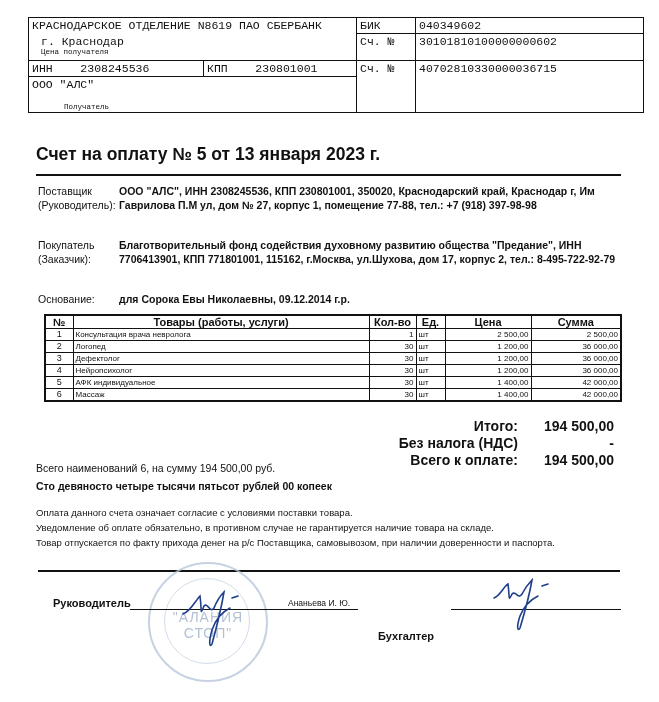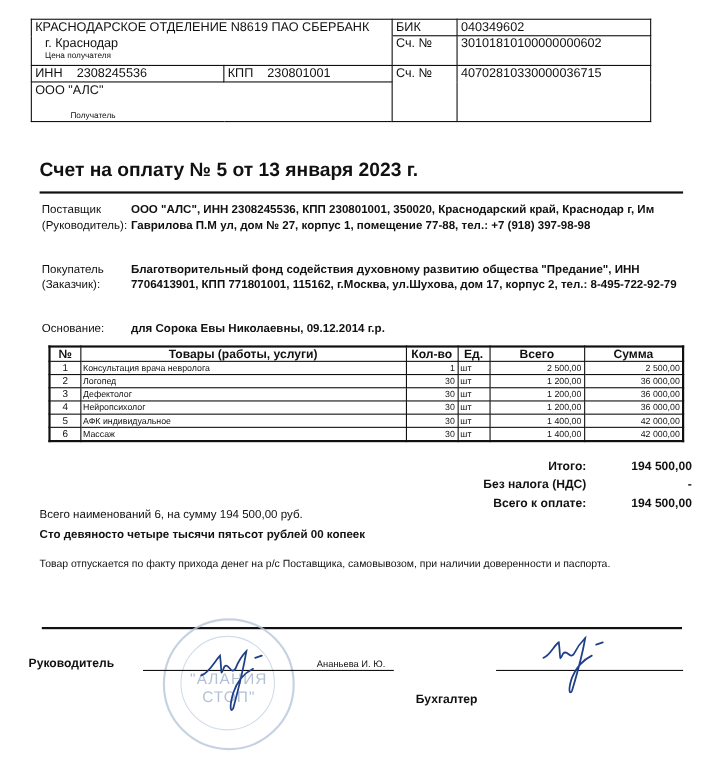--- a/index.html
+++ b/index.html
@@ -2,22 +2,22 @@
 <html><head>
   <meta charset="utf-8">
   <style>
     html, body { margin: 0; padding: 0; }
     body {
       width: 659px; height: 702px; overflow: hidden;
       background: #ffffff; position: relative;
       font-family: "Liberation Sans", sans-serif; color: #111;
     }
     .bank-table {
-      position: absolute; left: 28px; top: 17px; width: 564px;
-      border-collapse: collapse; font-size: 11.5px;
+      position: absolute; left: 28px; top: 17px; width: 616px;
+      border-collapse: collapse; font-size: 11.5px; font-family: Liberation Mono, monospace;
     }
     .bank-table td { border: 1px solid #111; padding: 1px 3px; vertical-align: top; }
     .bank-table .noborder-b { border-bottom: none; }
     .bank-table .noborder-t { border-top: none; padding-left: 12px; }
     .small { font-size: 7.5px; }
     .title {
       position: absolute; left: 36px; top: 144px;
       font-size: 17.5px; font-weight: bold;
     }
     .hr { position: absolute; height: 2px; background: #111; }
@@ -25,21 +25,21 @@
     .party .lbl { position: absolute; left: 0; top: 0; width: 82px; line-height: 14px; }
     .party .val { position: absolute; left: 81px; top: 0; width: 520px; font-weight: bold; line-height: 14px; }
     .items {
       position: absolute; left: 44px; top: 314px; width: 578px;
       border-collapse: collapse; font-size: 8px; border: 2px solid #111;
     }
     .items th { border: 1px solid #111; font-size: 11px; padding: 0 2px; height: 12px; }
     .items td { border: 1px solid #111; padding: 0 2px; height: 11px; line-height: 11px; }
     .items .c { text-align: center; font-size: 9px; }
     .items .r { text-align: right; }
-    .totals { position: absolute; right: 30px; top: 418px; font-size: 11px; font-weight: bold; }
+    .totals { position: absolute; right: 45px; top: 418px; font-size: 14px; font-weight: bold; }
     .totals div { display: flex; justify-content: flex-end; height: 17px; }
     .totals .tl { text-align: right; }
     .totals .tv { width: 96px; text-align: right; }
     .line { position: absolute; left: 36px; font-size: 10.5px; }
     .note { position: absolute; left: 36px; font-size: 9.5px; width: 580px; line-height: 15px; }
     .sig-label { position: absolute; font-size: 11px; font-weight: bold; }
     .sig-line { position: absolute; height: 1px; background: #111; }
     .stamp {
       position: absolute; left: 148px; top: 562px; width: 116px; height: 116px;
       border-radius: 50%; border: 2px solid #b9c8dc; opacity: 0.8;
@@ -131,21 +131,21 @@
       <col style="width:29px">
       <col style="width:86px">
       <col>
   </colgroup>
   <thead>
     <tr>
       <th>№</th>
       <th>Товары (работы, услуги)</th>
       <th>Кол-во</th>
       <th>Ед.</th>
-      <th>Всего</th>
+      <th>Цена</th>
       <th>Сумма</th>
     </tr>
   </thead>
   <tbody>
     <tr>
       <td class="c">1</td>
       <td>Консультация врача невролога</td>
       <td class="r">1</td>
       <td>шт</td>
       <td class="r">2 500,00</td>
@@ -206,31 +206,33 @@
   <div>
     <span class="tl">Всего к оплате:</span>
     <span class="tv">194 500,00</span>
   </div>
 </div>
 
 <div class="line" style="top:462px;">Всего наименований 6, на сумму 194 500,00 руб.</div>
 <div class="line" style="top:480px; font-weight:bold;">Сто девяносто четыре тысячи пятьсот рублей 00 копеек</div>
 
 <div class="note" style="top:505px;">
+  <div>Оплата данного счета означает согласие с условиями поставки товара.</div>
+  <div>Уведомление об оплате обязательно, в противном случае не гарантируется наличие товара на складе.</div>
   <div>Товар отпускается по факту прихода денег на р/с Поставщика, самовывозом, при наличии доверенности и паспорта.</div>
 </div>
 
 <div class="hr" style="left:38px; top:570px; width:582px;"></div>
 
 <div class="stamp">
   <div class="inner"></div>
   <div class="stxt">"АЛАНИЯ СТОП"</div>
 </div>
 
-<div class="sig-label" style="left:26px; top:597px;">Руководитель</div>
+<div class="sig-label" style="left:53px; top:597px;">Руководитель</div>
 <div class="sig-line" style="left:130px; top:609px; width:228px;"></div>
 <div style="position:absolute; left:288px; top:598px; font-size:8.5px;">Ананьева И. Ю.</div>
 <div class="sig-label" style="left:378px; top:630px;">Бухгалтер</div>
 <div class="sig-line" style="left:451px; top:609px; width:170px;"></div>
 
 <svg class="signature" style="left:178px; top:586px;" width="70" height="66" viewBox="0 0 70 66">
   <path d="M5 28 C12 26, 18 14, 22 10 C24 26, 22 30, 26 20 C30 16, 32 28, 36 22 C40 12, 44 8, 46 6 C44 18, 40 36, 34 58 C32 62, 30 58, 34 44 C38 32, 44 26, 52 22 M54 12 L60 10" fill="none" stroke="#1f3f8a" stroke-width="1.6" stroke-linecap="round"></path>
 </svg>
 <svg class="signature" style="left:490px; top:578px;" width="70" height="56" viewBox="0 0 70 56">
   <path d="M4 20 C10 18, 14 8, 18 6 C20 22, 18 24, 22 16 C26 12, 28 22, 32 16 C36 8, 40 4, 42 2 C40 14, 36 30, 30 50 C28 54, 26 50, 30 38 C34 28, 40 22, 48 18 M52 8 L58 6" fill="none" stroke="#1f3f8a" stroke-width="1.6" stroke-linecap="round"></path>

